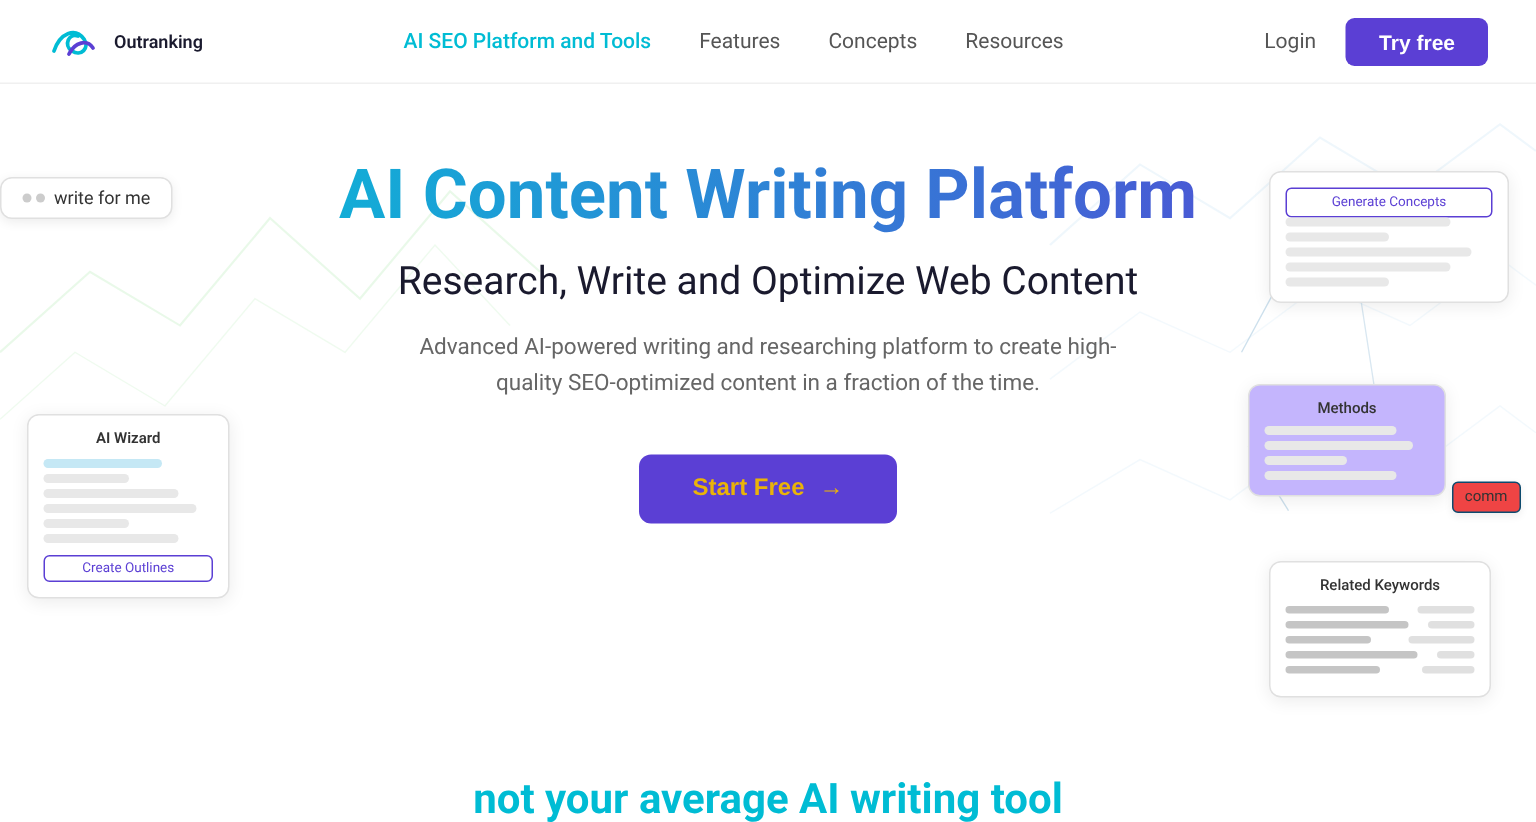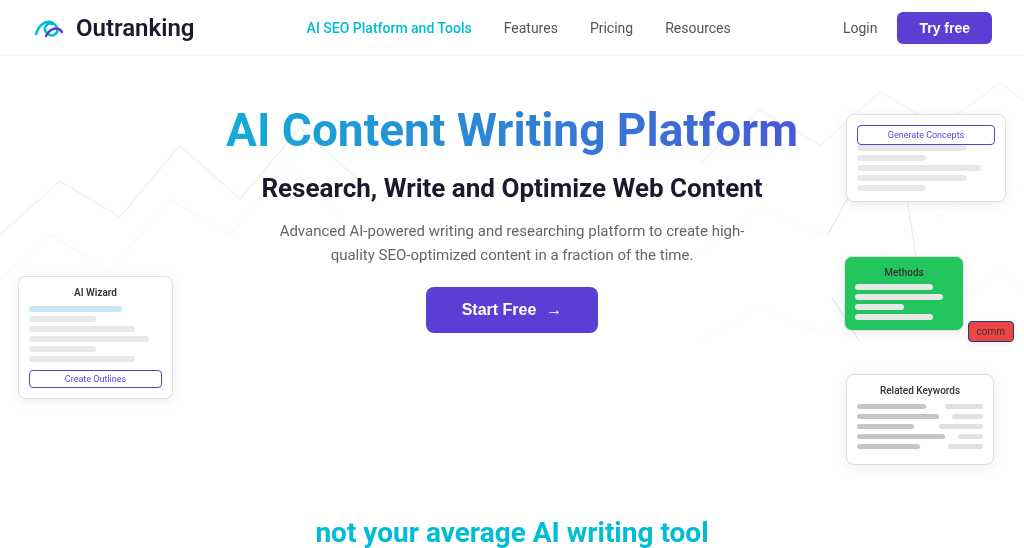--- a/index.html
+++ b/index.html
@@ -26,21 +26,21 @@
     .logo {
       display: flex;
       align-items: center;
       gap: 8px;
     }
     .logo-icon {
       width: 36px;
       height: 28px;
     }
     .logo-text {
-      font-size: 24px;
+      font-size: 12px;
       font-weight: 600;
       color: #1a1a2e;
     }
     .nav-links {
       display: flex;
       align-items: flex-start;
       gap: 32px;
     }
     .nav-link {
       font-size: 14px;
@@ -91,34 +91,34 @@
       font-weight: 700;
       background: linear-gradient(90deg, #00c8d7, #5b3fd4);
       -webkit-background-clip: text;
       -webkit-text-fill-color: transparent;
       background-clip: text;
       line-height: 1.15;
       margin-bottom: 16px;
     }
     .hero-subtitle {
       font-size: 26px;
-      font-weight: 700;
+      font-weight: 400;
       color: #1a1a2e;
       margin-bottom: 16px;
     }
     .hero-description {
       font-size: 15px;
       color: #666;
       max-width: 480px;
-      margin: 0 auto 20px;
+      margin: 0 auto 36px;
       line-height: 1.6;
     }
     .start-free-btn {
       background: #5b3fd4;
-      color: #ffffff;
+      color: #eab308;
       border: none;
       border-radius: 8px;
       padding: 14px 36px;
       font-size: 16px;
       font-weight: 600;
       cursor: pointer;
       display: inline-flex;
       align-items: flex-start;
       gap: 10px;
     }
@@ -150,21 +150,21 @@
       height: 6px;
       border-radius: 50%;
       background: #ccc;
     }
 
     
     .card-wizard {
       position: absolute;
       left: 18px;
       top: 220px;
-      width: 155px;
+      width: 135px;
       background: #fff;
       border: 1px solid #e0e0e0;
       border-radius: 8px;
       padding: 10px;
       box-shadow: 0 2px 12px rgba(0,0,0,0.08);
       z-index: 3;
     }
     .card-wizard-title {
       font-size: 10px;
       font-weight: 600;
@@ -224,22 +224,22 @@
       display: flex;
       flex-direction: column;
       gap: 4px;
     }
 
     
     .card-methods {
       position: absolute;
       right: 60px;
       top: 200px;
-      width: 120px;
-      background: #22c55e;
+      width: 132px;
+      background: #c4b5fd;
       border: 1px solid #e0e0e0;
       border-radius: 8px;
       padding: 10px;
       box-shadow: 0 2px 12px rgba(0,0,0,0.08);
       z-index: 3;
     }
     .card-methods-title {
       font-size: 10px;
       font-weight: 500;
       color: #333;
@@ -338,21 +338,21 @@
     <svg class="logo-icon" viewBox="0 0 36 28" fill="none" xmlns="http://www.w3.org/2000/svg">
       <path d="M4 20 C8 8, 18 4, 24 12 C28 18, 22 24, 16 20 C10 16, 14 8, 20 10" stroke="#00bcd4" stroke-width="2.5" fill="none" stroke-linecap="round"></path>
       <path d="M14 22 C18 14, 26 12, 30 18" stroke="#5b3fd4" stroke-width="2.5" fill="none" stroke-linecap="round"></path>
     </svg>
     <span class="logo-text">Outranking</span>
   </div>
 
   <div class="nav-links">
     <a class="nav-link active">AI SEO Platform and Tools</a>
     <a class="nav-link">Features</a>
-    <a class="nav-link">Pricing</a>
+    <a class="nav-link">Concepts</a>
     <a class="nav-link">Resources</a>
   </div>
 
   <div class="nav-actions">
     <span class="login-link">Login</span>
     <button class="try-free-btn">Try free</button>
   </div>
 </nav>
 
 <section class="hero">
@@ -369,20 +369,27 @@
 
   <svg class="connector-svg" viewBox="0 0 1024 492">
 
     <line x1="900" y1="135" x2="865" y2="200" stroke="#c0d8e8" stroke-width="1" opacity="0.8"></line>
 
     <line x1="870" y1="270" x2="900" y2="318" stroke="#c0d8e8" stroke-width="1" opacity="0.8"></line>
 
     <line x1="950" y1="135" x2="970" y2="265" stroke="#c0d8e8" stroke-width="1" opacity="0.6"></line>
   </svg>
 
+  <div class="card-write-me">
+    <div class="card-write-me-dots">
+      <div class="dot"></div>
+      <div class="dot"></div>
+    </div>
+    <span>write for me</span>
+  </div>
 
   <div class="card-wizard">
     <div class="card-wizard-title">AI Wizard</div>
     <div class="card-wizard-lines">
       <div class="line-block blue"></div>
       <div class="line-block short"></div>
       <div class="line-block medium"></div>
       <div class="line-block long"></div>
       <div class="line-block short"></div>
       <div class="line-block medium"></div>

